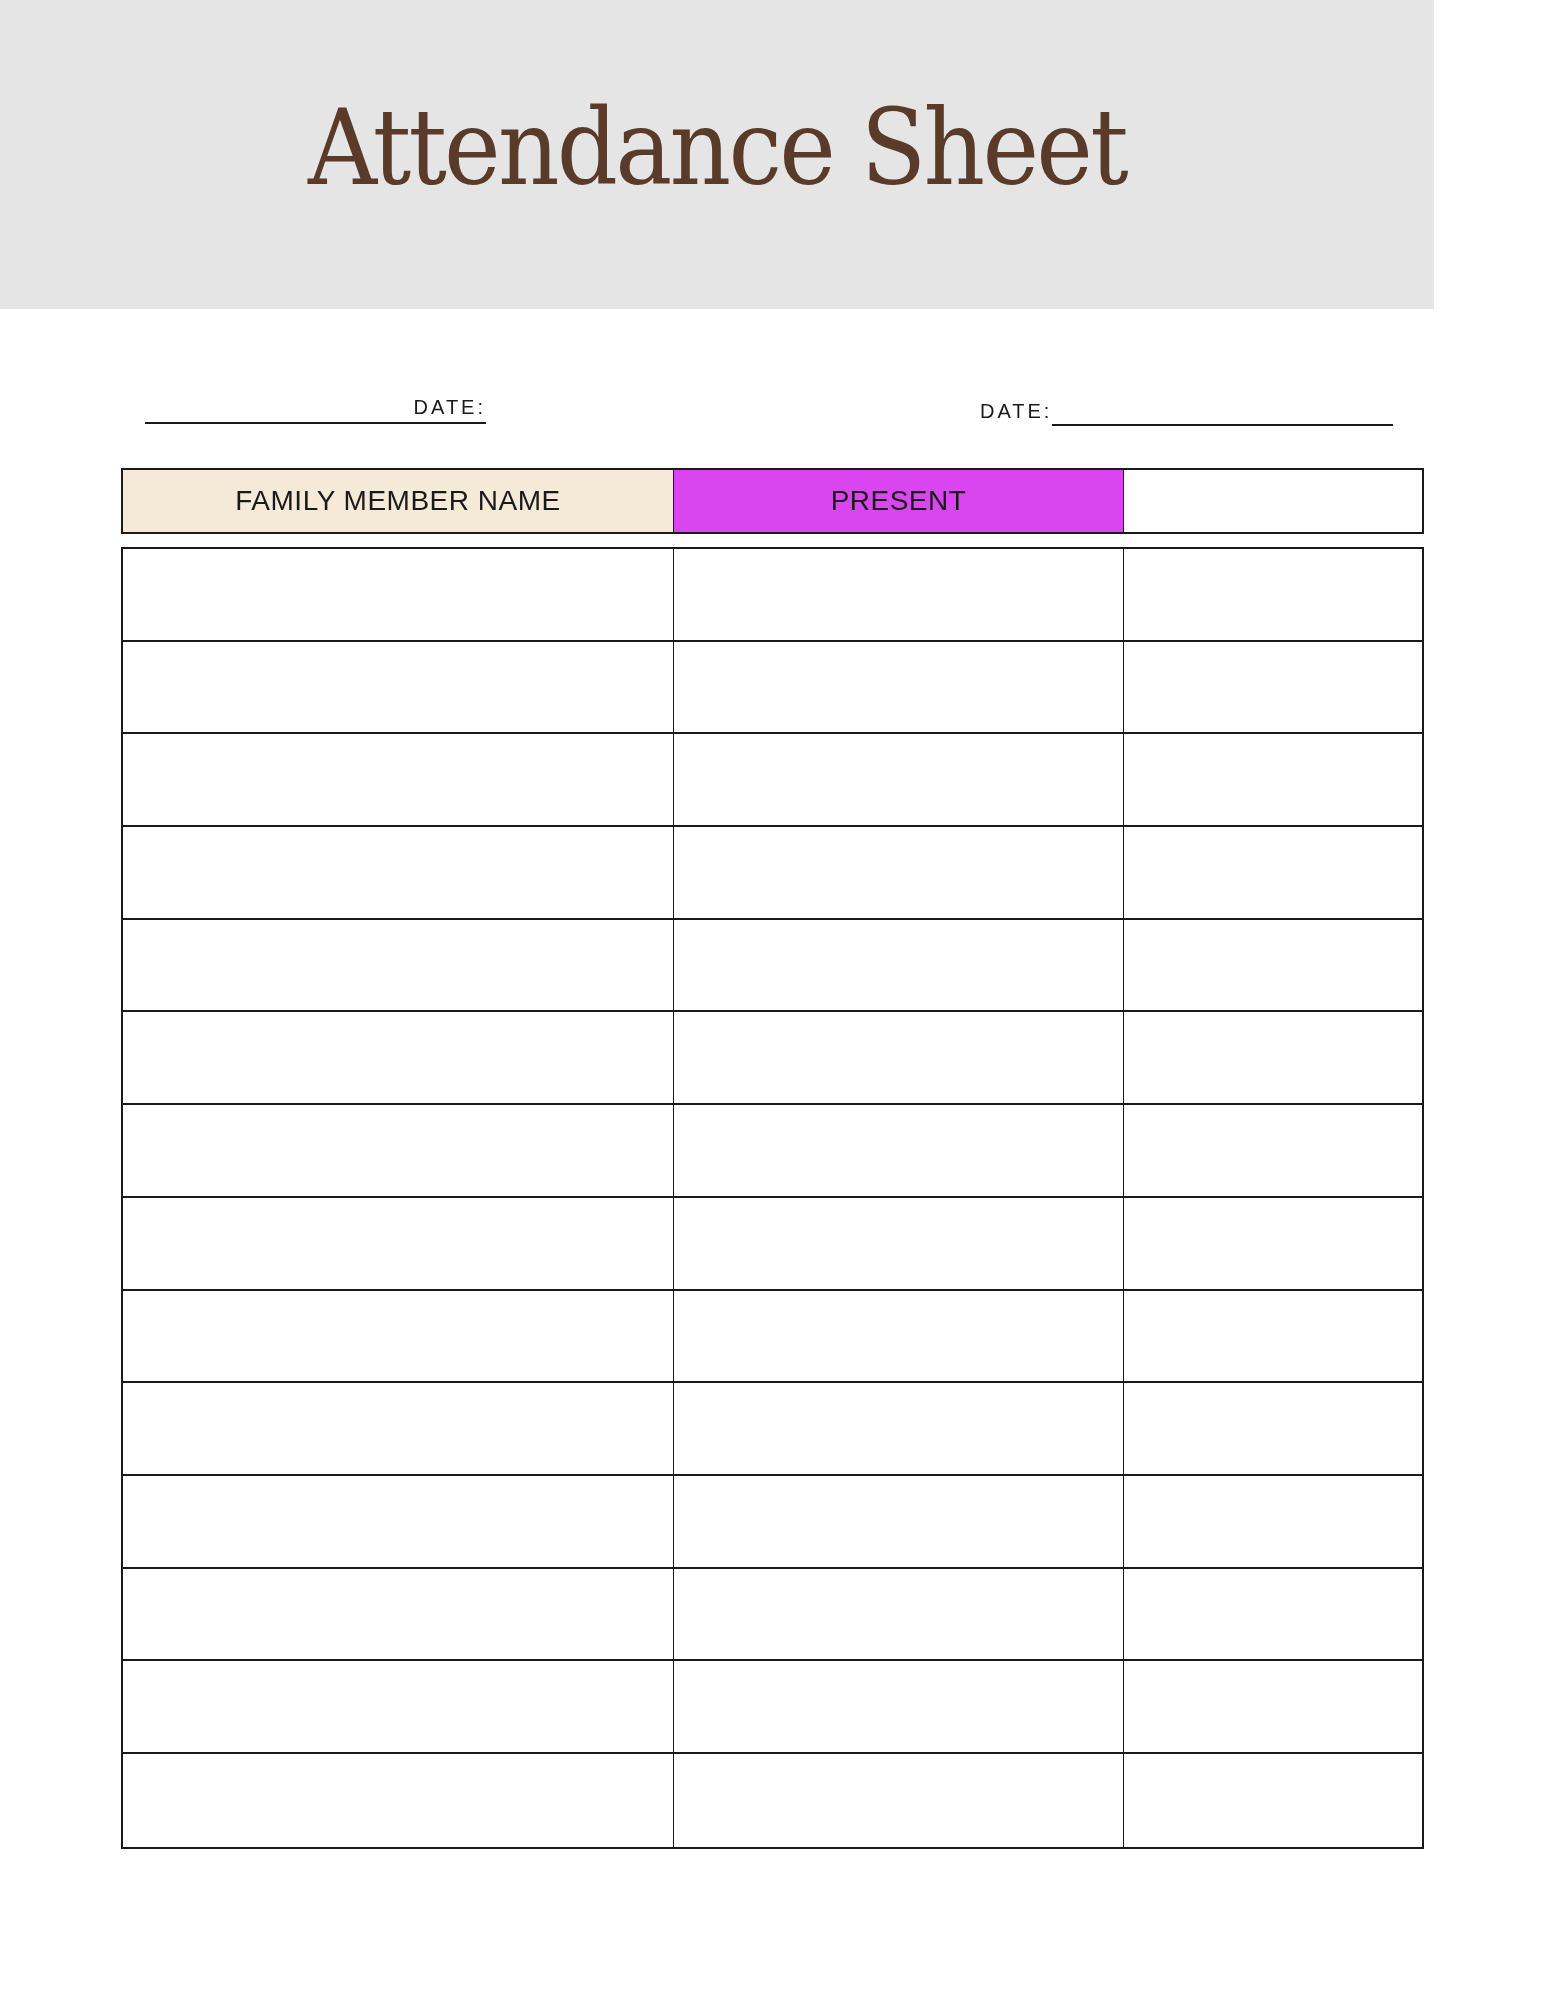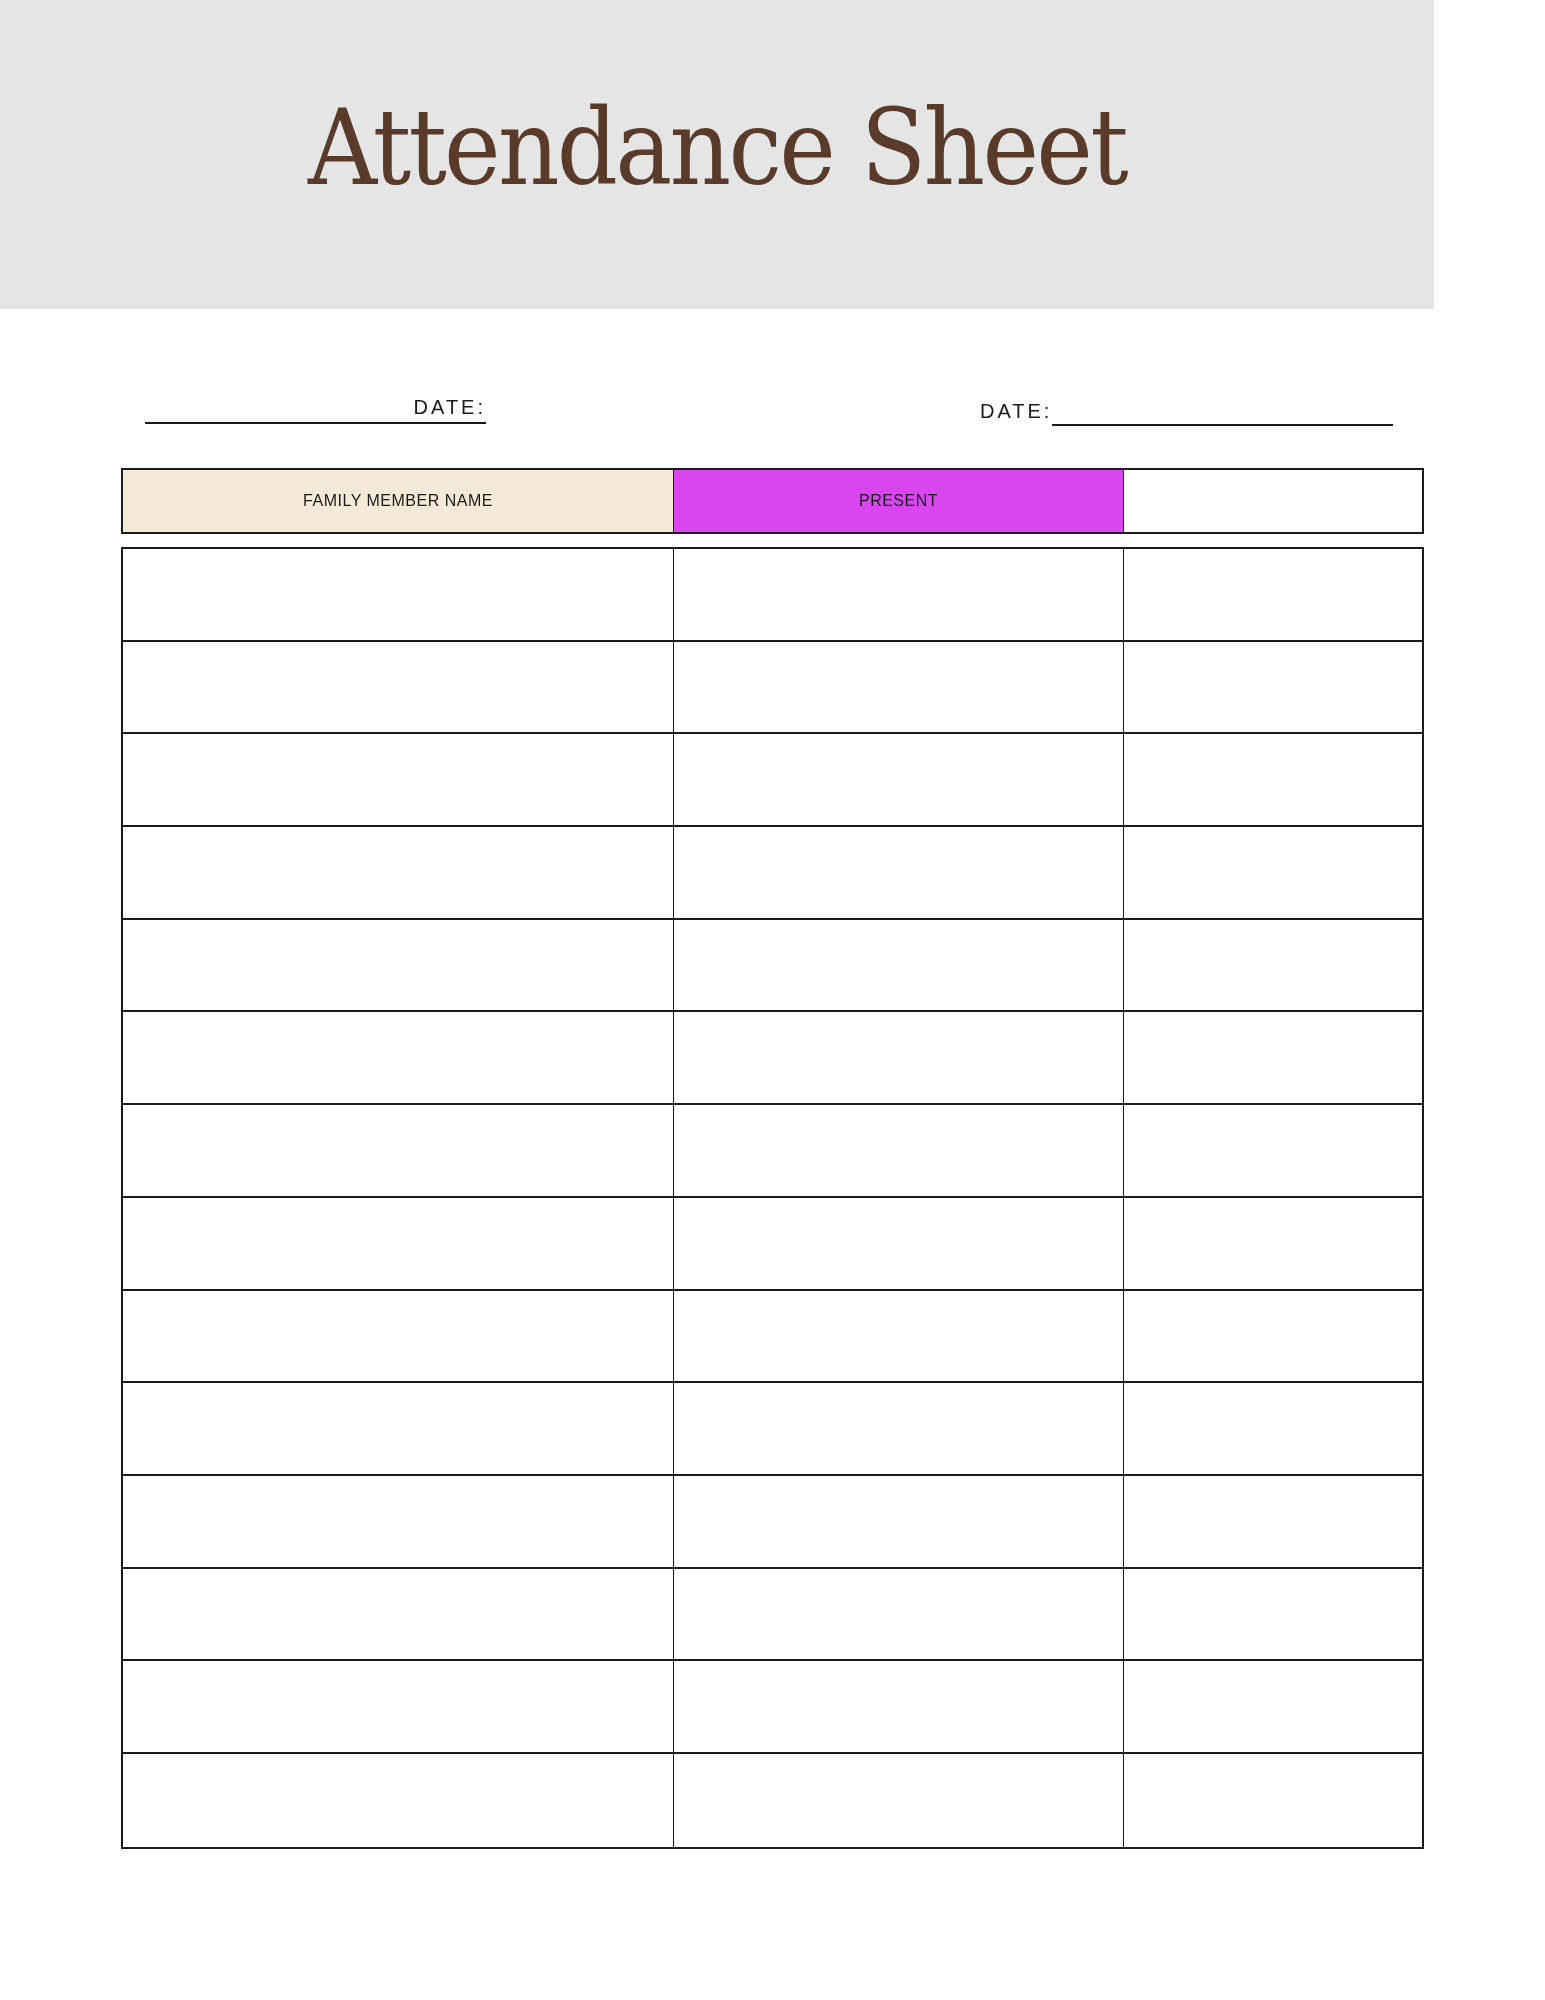--- a/index.html
+++ b/index.html
@@ -66,21 +66,21 @@
       width: 1303px;
       height: 66px;
       border: 2px solid #1a1a1a;
       box-sizing: border-box;
       display: flex;
     }
     .header-cell {
       display: flex;
       align-items: center;
       justify-content: center;
-      font-size: 16px;
+      font-size: 28px;
       letter-spacing: 0.5px;
       color: #1a1a1a;
       box-sizing: border-box;
     }
     .hc-name { width: 551px; background: #f5e9d8; border-right: 1.5px solid #1a1a1a; }
     .hc-present { width: 450px; background: #d946ef; border-right: 1.5px solid #1a1a1a; }
     .hc-signature { flex: 1; background: #f5e9d8; }
 
     .body-table {
       position: absolute;

